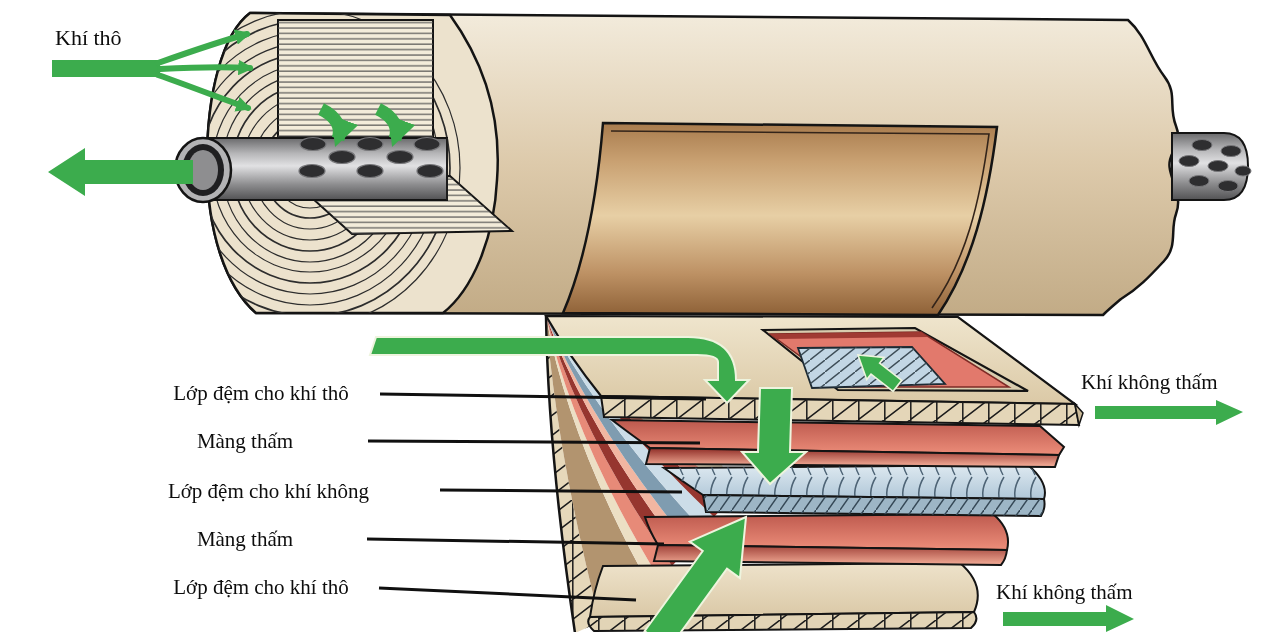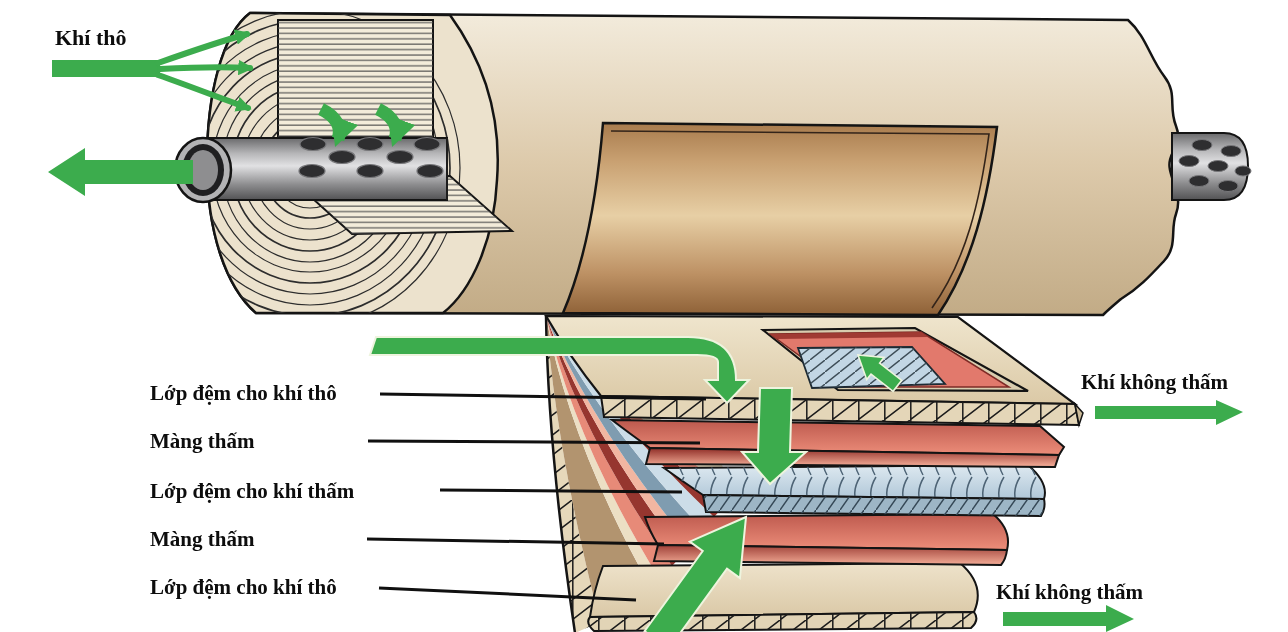--- a/index.html
+++ b/index.html
@@ -1,22 +1,22 @@
 <!DOCTYPE html>
 <html><head>
 <meta charset="utf-8">
 <style>
   html,body{margin:0;padding:0;background:#fff;}
   .stage{position:relative;width:1288px;height:632px;background:#ffffff;overflow:hidden;
          font-family:"Liberation Serif","DejaVu Serif",serif;}
   .stage svg{position:absolute;left:0;top:0;}
-  .lbl{position:absolute;font-weight:bold;color:#0d0d0d;white-space:nowrap;line-height:1.18;}
+  .lbl{position:absolute;font-weight:normal;color:#0d0d0d;white-space:nowrap;line-height:1.18;}
   .lbl-feed{left:55px;top:25px;font-size:22px;}
   .lbl-permeate{left:10px;top:203px;font-size:22px;}
-  .lbl-layer{font-size:21px;text-align:left;}
+  .lbl-layer{font-size:21px;text-align:center;}
   .lbl-l0{left:150px;top:381px;width:222px;}
   .lbl-l1{left:150px;top:429px;width:190px;}
   .lbl-l2{left:150px;top:479px;width:237px;}
   .lbl-l3{left:150px;top:527px;width:190px;}
   .lbl-l4{left:150px;top:575px;width:222px;}
   .lbl-ret-top{left:1081px;top:370px;font-size:21px;}
   .lbl-ret-bottom{left:996px;top:580px;font-size:21px;}
 </style>
 </head>
 <body>
@@ -269,19 +269,19 @@
     <polygon points="0,0 -31,53 -15,53 -15,152 15,152 15,53 31,53" transform="translate(746,517) rotate(36)" fill="#3cac4d" stroke="#eef4de" stroke-width="2"></polygon>
 
     <path d="M1095,406 H1216 V400 L1243,412 L1216,425 V419 H1095 Z" fill="#3cac4d"></path>
     <path d="M1003,612 H1106 V605 L1134,619 L1106,632 V626 H1003 Z" fill="#3cac4d"></path>
   </g>
 </svg>
 
 <div class="lbl lbl-feed">Khí thô</div>
 <div class="lbl lbl-layer lbl-l0">Lớp đệm cho khí thô</div>
 <div class="lbl lbl-layer lbl-l1">Màng thấm</div>
-<div class="lbl lbl-layer lbl-l2">Lớp đệm cho khí thấm</div>
+<div class="lbl lbl-layer lbl-l2">Lớp đệm cho khí không</div>
 <div class="lbl lbl-layer lbl-l3">Màng thấm</div>
 <div class="lbl lbl-layer lbl-l4">Lớp đệm cho khí thô</div>
 <div class="lbl lbl-ret-top">Khí không thấm</div>
 <div class="lbl lbl-ret-bottom">Khí không thấm</div>
 
 </div>
 
 </body></html>

